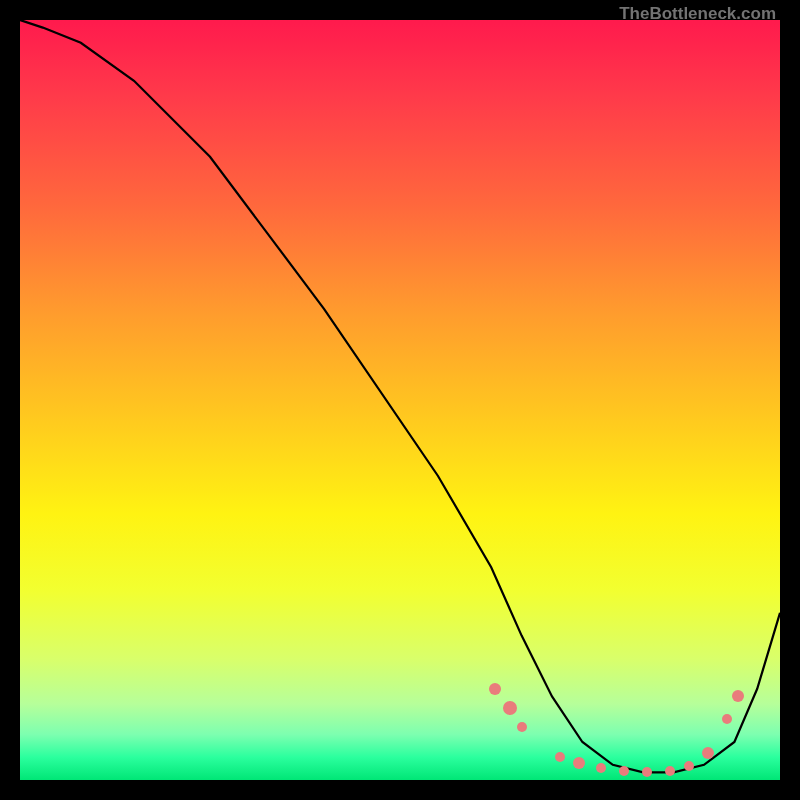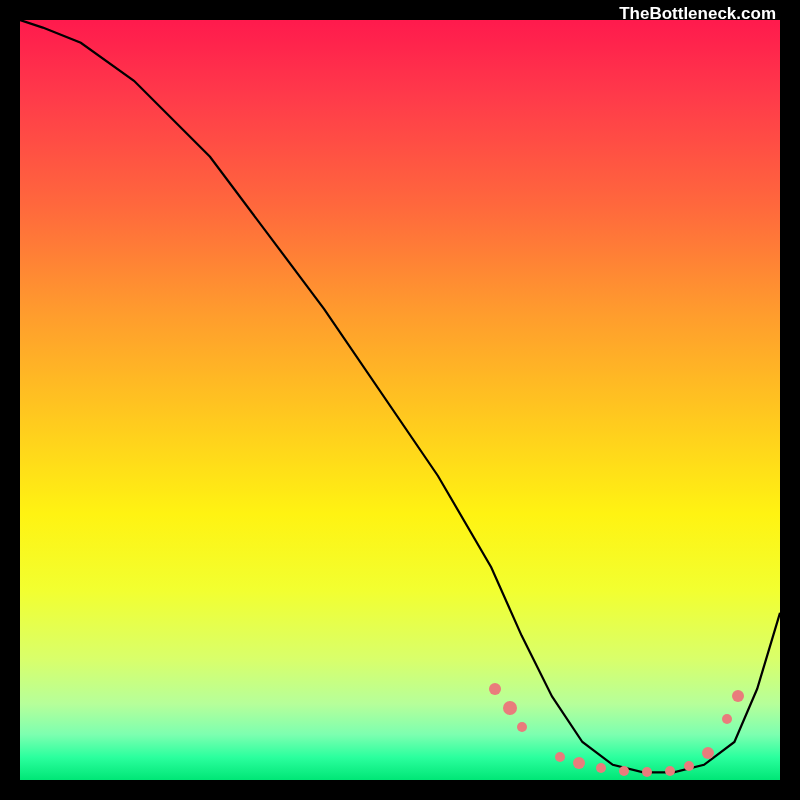--- a/index.html
+++ b/index.html
@@ -15,21 +15,21 @@
     #fff312 65%,
     #f2ff30 75%,
     #d9ff6a 84%,
     #b6ff9a 90%,
     #7dffb0 94%,
     #2bff9e 97%,
     #00e676 100%)}
 .curve{position:absolute;left:0;top:0}
 .markers{position:absolute;left:0;top:0}
 .marker{position:absolute;background:#e97c7c;border-radius:50%;transform:translate(-50%,-50%)}
-.attr{position:absolute;right:24px;top:4px;font:600 17px Arial,Helvetica,sans-serif;color:#ffffff}
+.attr{position:absolute;right:24px;top:4px;font:600 17px Arial,Helvetica,sans-serif;color:#737373}
 </style>
 </head>
 <body>
 
 <div class="wrap">
   <div class="plot">
     <div class="gradient"></div>
     <svg class="curve" width="760" height="760">
       <path id="curve-path" d="M0.0 0.0 L22.8 7.6 L60.8 22.8 L114.0 60.8 L190.0 136.8 L304.0 288.8 L418.0 456.0 L471.2 547.2 L501.6 615.6 L532.0 676.4 L562.4 722.0 L592.8 744.8 L623.2 752.4 L653.6 752.4 L684.0 744.8 L714.4 722.0 L737.2 668.8 L760.0 592.8 " fill="none" stroke="#000" stroke-width="2.2"></path>
     </svg>

